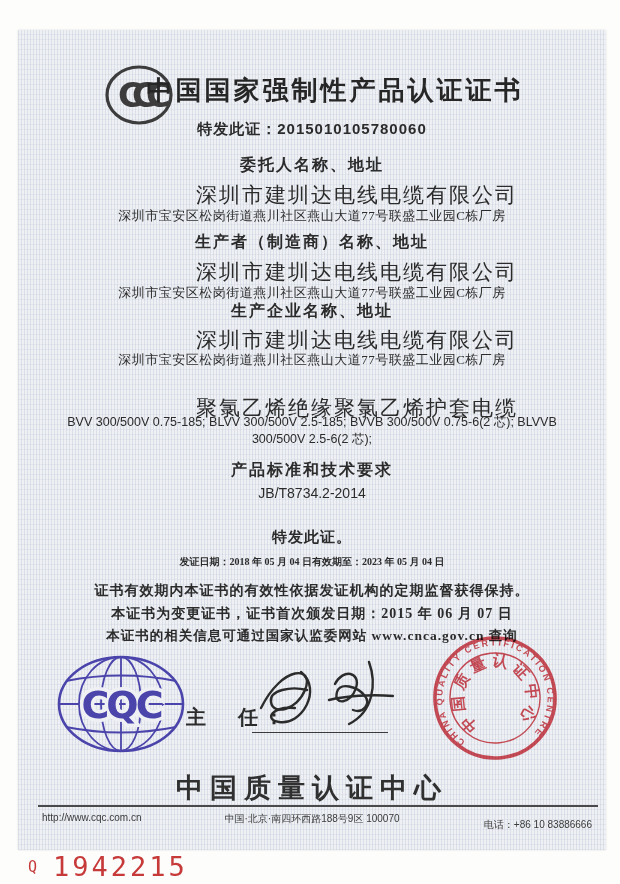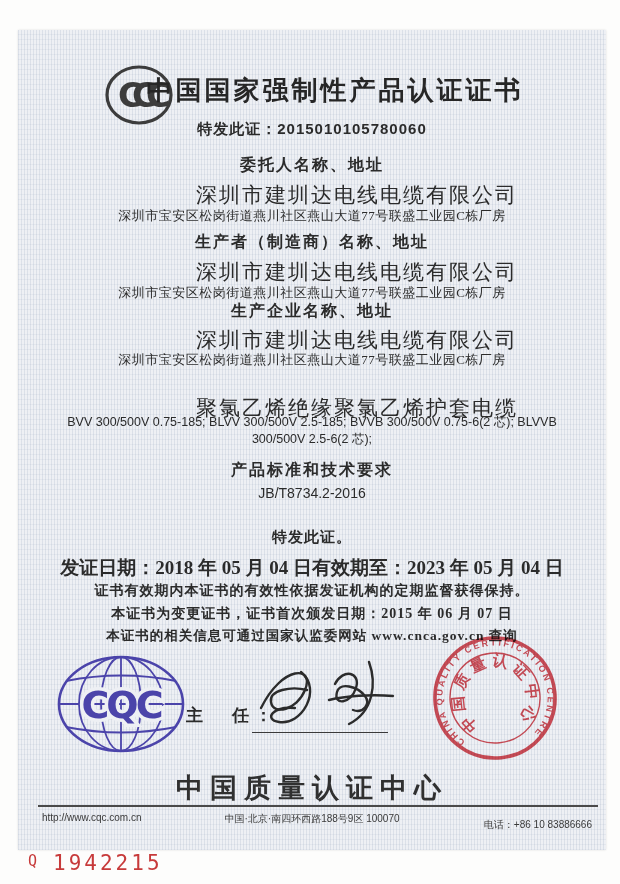--- a/index.html
+++ b/index.html
@@ -21,37 +21,37 @@
   .h{font-weight:bold;font-size:16px;letter-spacing:2px;}
   .co{font-size:21px;letter-spacing:2px;padding-left:45px;}
   .addr{font-size:13px;letter-spacing:.5px;}
   .sans{font-family:"Liberation Sans","DejaVu Sans",sans-serif;}
   .title{
     position:absolute;left:46px;right:0;top:43px;text-align:center;
     font-size:26px;font-weight:bold;letter-spacing:3px;color:#262626;
   }
   .certno{top:90px;font-size:15px;font-weight:bold;letter-spacing:1px;}
   .specs{left:7%;width:86%;font-size:12.5px;line-height:17px;letter-spacing:0;}
-  .dates{display:flex;justify-content:center;font-weight:bold;font-size:19px;}
+  .dates{display:flex;justify-content:center;font-weight:bold;font-size:10px;}
   .stmt{font-weight:bold;font-size:15px;letter-spacing:1px;}
   .small-stmt{font-weight:bold;font-size:14px;letter-spacing:1px;}
-  .dir{position:absolute;left:168px;top:674px;font-size:17px;font-weight:bold;letter-spacing:6px;}
+  .dir{position:absolute;left:168px;top:674px;font-size:20px;font-weight:bold;letter-spacing:6px;}
   .sig-line{position:absolute;left:234px;top:702px;width:136px;border-bottom:1.5px solid #3a3a3a;}
   .orgname{
     top:742px;font-size:27px;font-weight:600;letter-spacing:7px;color:#303030;
     font-family:"Liberation Sans","DejaVu Sans",sans-serif;
   }
   .frule{position:absolute;left:20px;right:8px;top:775px;border-top:2px solid #4a4a4a;}
   .ftext{position:absolute;top:782px;font-size:10px;color:#3a3a3a;font-family:"Liberation Sans",sans-serif;}
   .furl{left:24px;}
   .faddr{left:0;right:0;text-align:center;font-family:Liberation Sans, sans-serif;}
   .fphone{right:14px;margin-top:6px;}
   .serial{position:absolute;top:851px;left:28px;color:#c73a3a;font-family:"DejaVu Sans Mono","Liberation Mono",monospace;}
   .serial .q{font-size:15px;vertical-align:4px;margin-right:16px;}
-  .serial .num{font-size:21px;letter-spacing:3px;}
+  .serial .num{font-size:27px;letter-spacing:3px;}
   .ccc{position:absolute;left:64px;top:32px;}
   .cqc{position:absolute;left:30px;top:618px;}
   .sigsvg{position:absolute;left:225px;top:620px;}
   .seal{position:absolute;left:412px;top:603px;mix-blend-mode:multiply;opacity:.92;}
 </style>
 </head>
 <body>
 
 <div class="paper">
 
@@ -73,21 +73,21 @@
   <div class="line addr" style="top:255px">深圳市宝安区松岗街道燕川社区燕山大道77号联盛工业园C栋厂房</div>
 
   <div class="line h" style="top:271px">生产企业名称、地址</div>
   <div class="line co" style="top:297px">深圳市建圳达电线电缆有限公司</div>
   <div class="line addr" style="top:322px">深圳市宝安区松岗街道燕川社区燕山大道77号联盛工业园C栋厂房</div>
 
   <div class="line co" style="top:365px">聚氯乙烯绝缘聚氯乙烯护套电缆</div>
   <div class="line specs sans" style="top:384px">BVV 300/500V 0.75-185; BLVV 300/500V 2.5-185; BVVB 300/500V 0.75-6(2 芯); BLVVB 300/500V 2.5-6(2 芯);</div>
 
   <div class="line h" style="top:430px">产品标准和技术要求</div>
-  <div class="line sans" style="top:455px;font-size:14px">JB/T8734.2-2016</div>
+  <div class="line sans" style="top:455px;font-size:14px">JB/T8734.2-2014</div>
 
   <div class="line stmt" style="top:498px">特发此证。</div>
 
   <div class="line dates" style="top:526px">
     <span>发证日期：2018 年 05 月 04 日</span>
     <span>有效期至：2023 年 05 月 04 日</span>
   </div>
 
   <div class="line small-stmt" style="top:552px">证书有效期内本证书的有效性依据发证机构的定期监督获得保持。</div>
   <div class="line small-stmt" style="top:575px">本证书为变更证书，证书首次颁发日期：2015 年 06 月 07 日</div>

